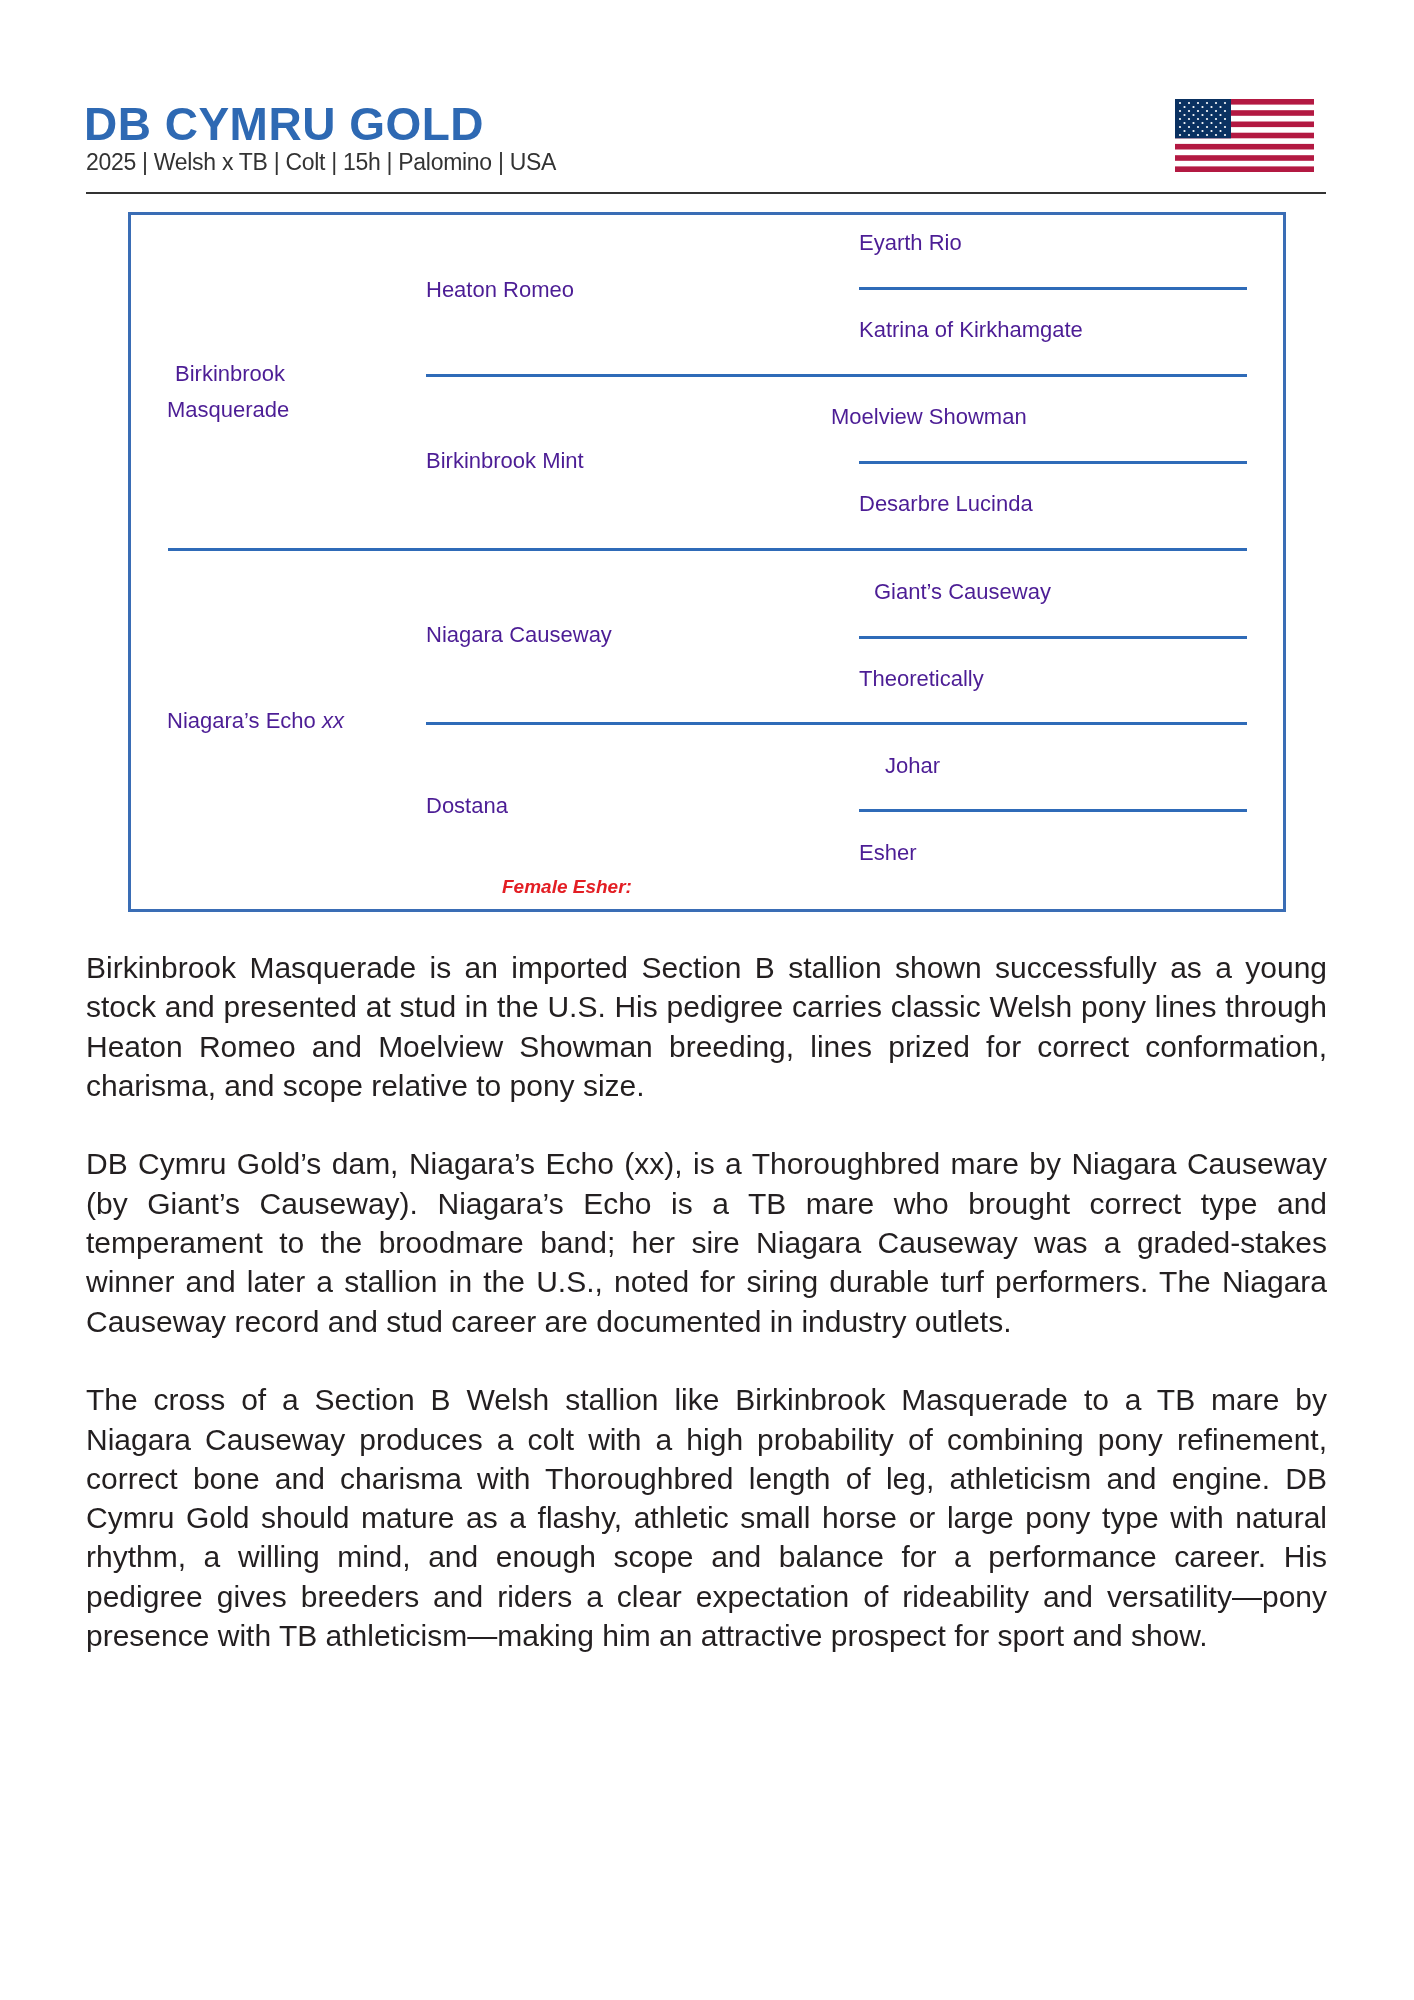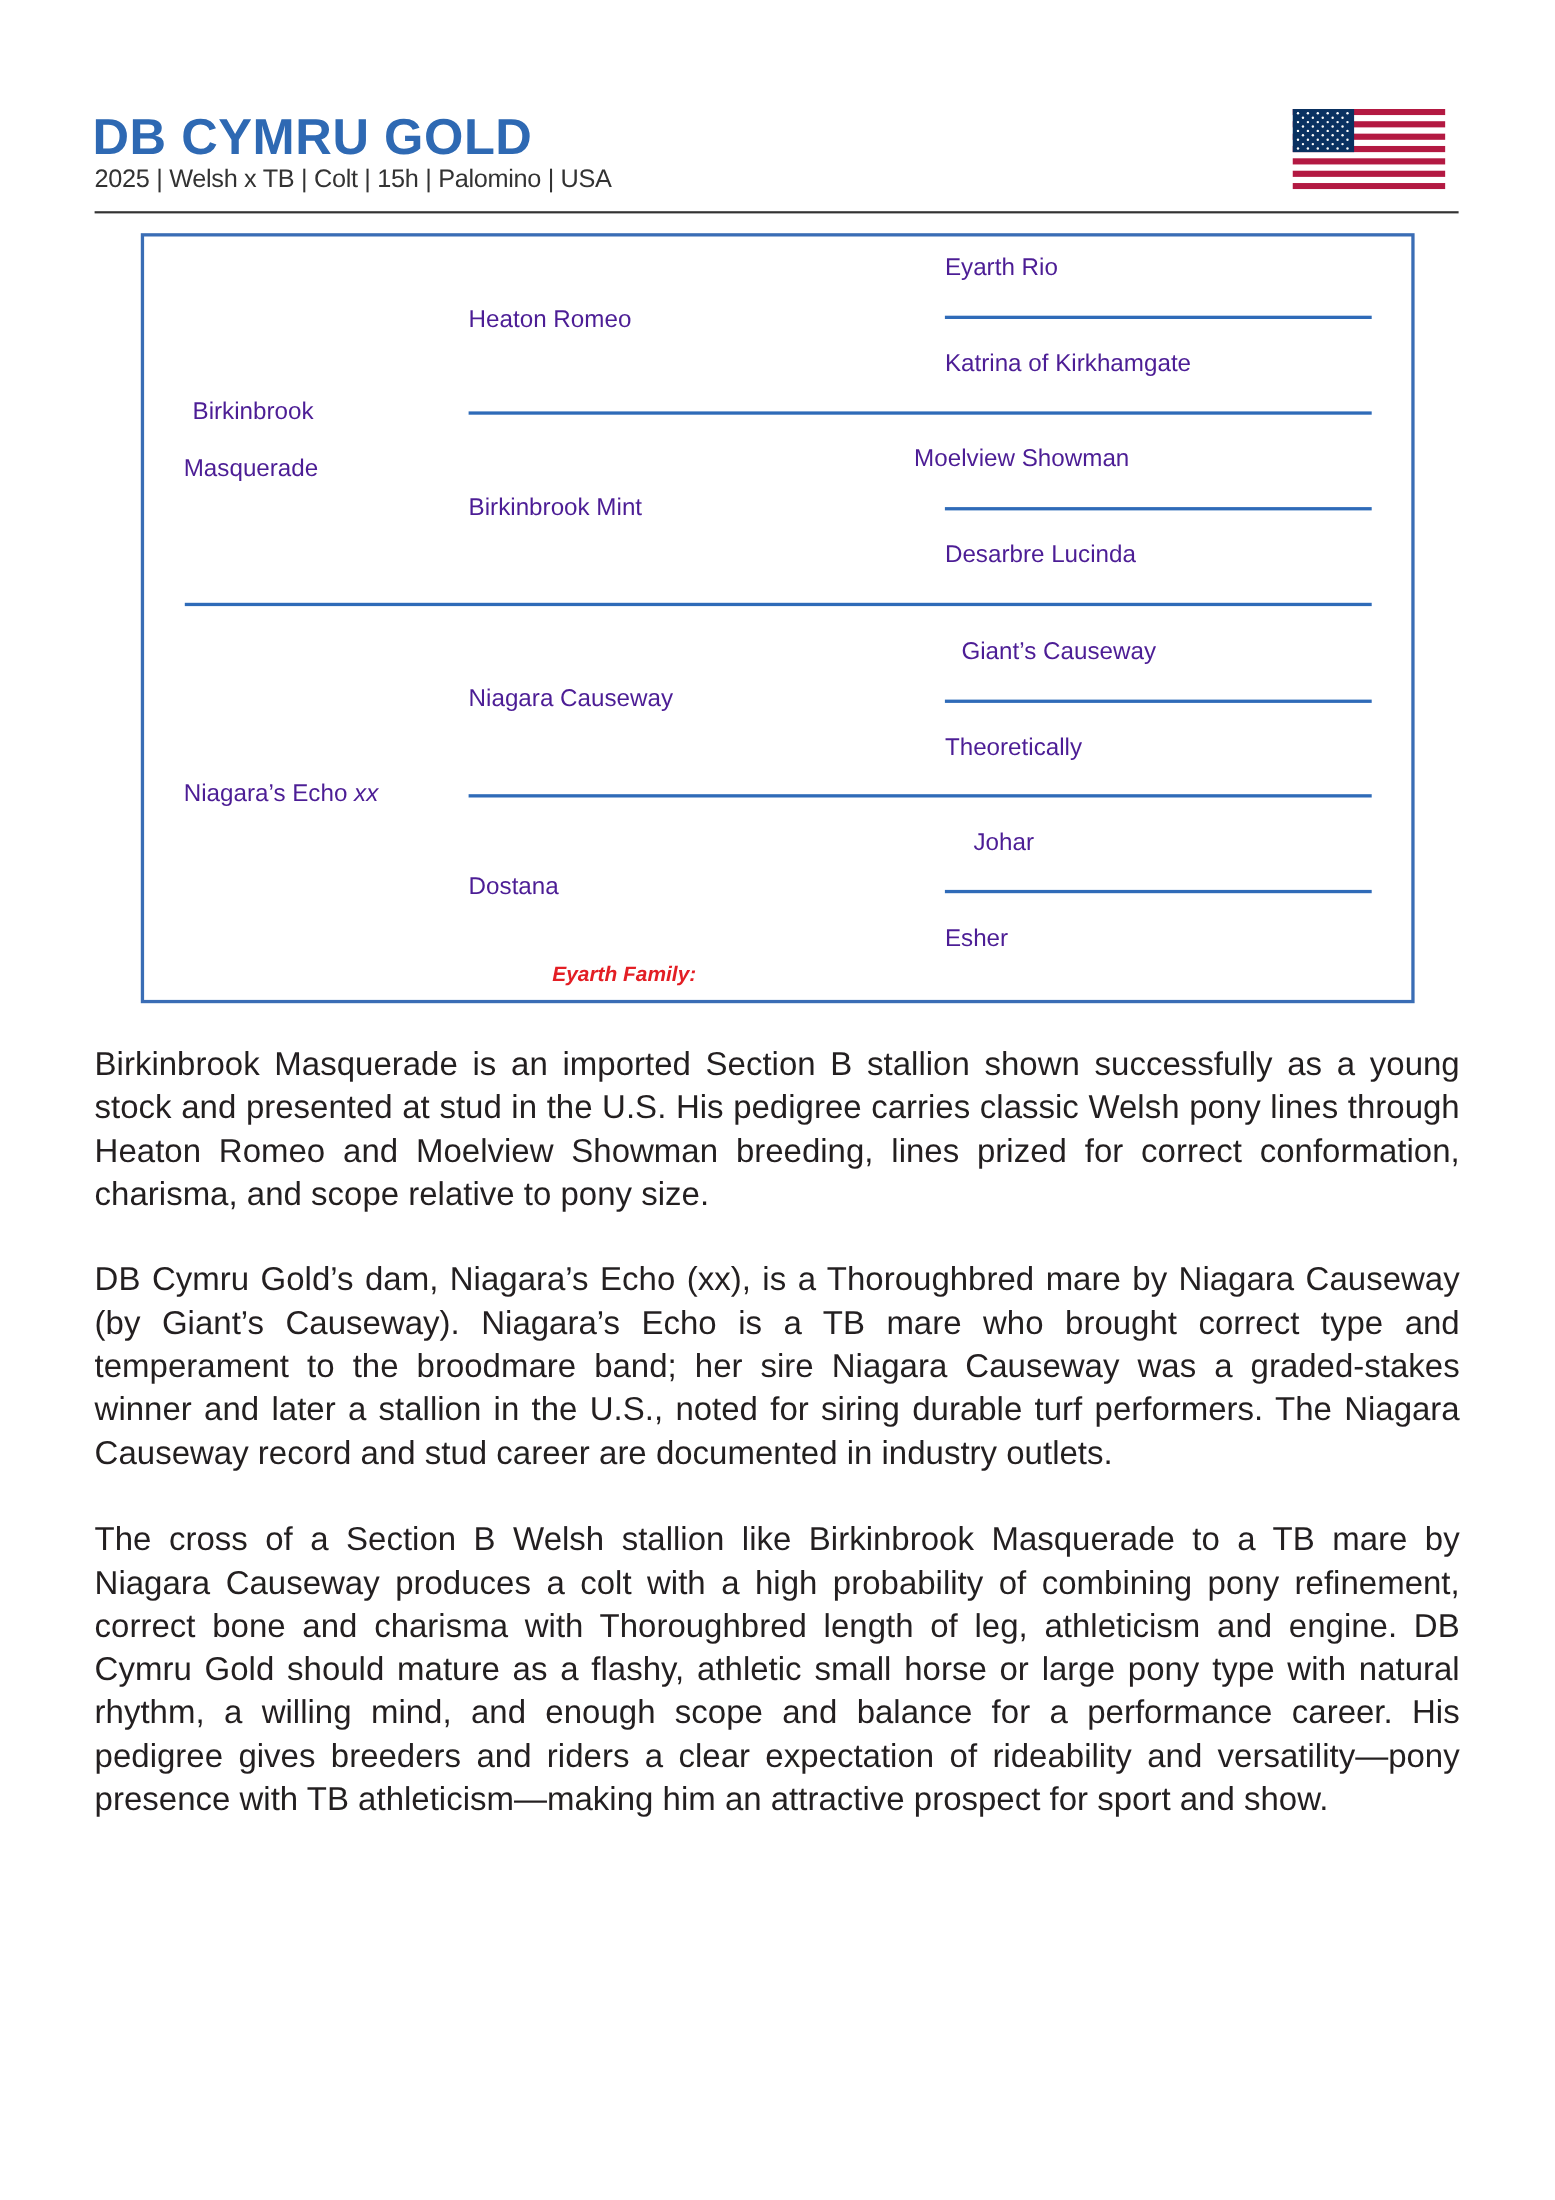--- a/index.html
+++ b/index.html
@@ -88,21 +88,21 @@
   </g>
 </svg>
 
 <div class="sep"></div>
 
 <div class="pedbox"></div>
 
 <div class="ped-name" style="left:175px; top:360px;">
   <span>Birkinbrook</span>
 </div>
-<div class="ped-name" style="left:167px; top:412px;">
+<div class="ped-name" style="left:167px; top:396px;">
   <span>Masquerade</span>
 </div>
 <div class="ped-name" style="left:167px; top:707px;">
   <span>Niagara’s Echo</span>
   <span class="xx">xx</span>
 </div>
 
 <div class="hline" style="left:168px; top:548px; width:1079px;"></div>
 
 <div class="ped-name" style="left:426px; top:276px;">Heaton Romeo</div>
@@ -120,19 +120,19 @@
 <div class="ped-name" style="left:874px; top:578px;">Giant’s Causeway</div>
 <div class="ped-name" style="left:859px; top:665px;">Theoretically</div>
 <div class="ped-name" style="left:859px; top:752px;margin-left:26px;">Johar</div>
 <div class="ped-name" style="left:859px; top:839px;">Esher</div>
 
 <div class="hline" style="left:859px; top:287px; width:388px;"></div>
 <div class="hline" style="left:859px; top:461px; width:388px;"></div>
 <div class="hline" style="left:859px; top:636px; width:388px;"></div>
 <div class="hline" style="left:859px; top:809px; width:388px;"></div>
 
-<div class="ff" style="left:502px; top:876px;">Eyarth Family:</div>
+<div class="ff" style="left:502px; top:876px;">Female Esher:</div>
 
 <div class="body-text">
   <p>Birkinbrook Masquerade is an imported Section B stallion shown successfully as a young stock and presented at stud in the U.S. His pedigree carries classic Welsh pony lines through Heaton Romeo and Moelview Showman breeding, lines prized for correct conformation, charisma, and scope relative to pony size.</p>
   <p>DB Cymru Gold’s dam, Niagara’s Echo (xx), is a Thoroughbred mare by Niagara Causeway (by Giant’s Causeway). Niagara’s Echo is a TB mare who brought correct type and temperament to the broodmare band; her sire Niagara Causeway was a graded-stakes winner and later a stallion in the U.S., noted for siring durable turf performers. The Niagara Causeway record and stud career are documented in industry outlets.</p>
   <p>The cross of a Section B Welsh stallion like Birkinbrook Masquerade to a TB mare by Niagara Causeway produces a colt with a high probability of combining pony refinement, correct bone and charisma with Thoroughbred length of leg, athleticism and engine. DB Cymru Gold should mature as a flashy, athletic small horse or large pony type with natural rhythm, a willing mind, and enough scope and balance for a performance career. His pedigree gives breeders and riders a clear expectation of rideability and versatility—pony presence with TB athleticism—making him an attractive prospect for sport and show.</p>
 </div>
 
 </body></html>

